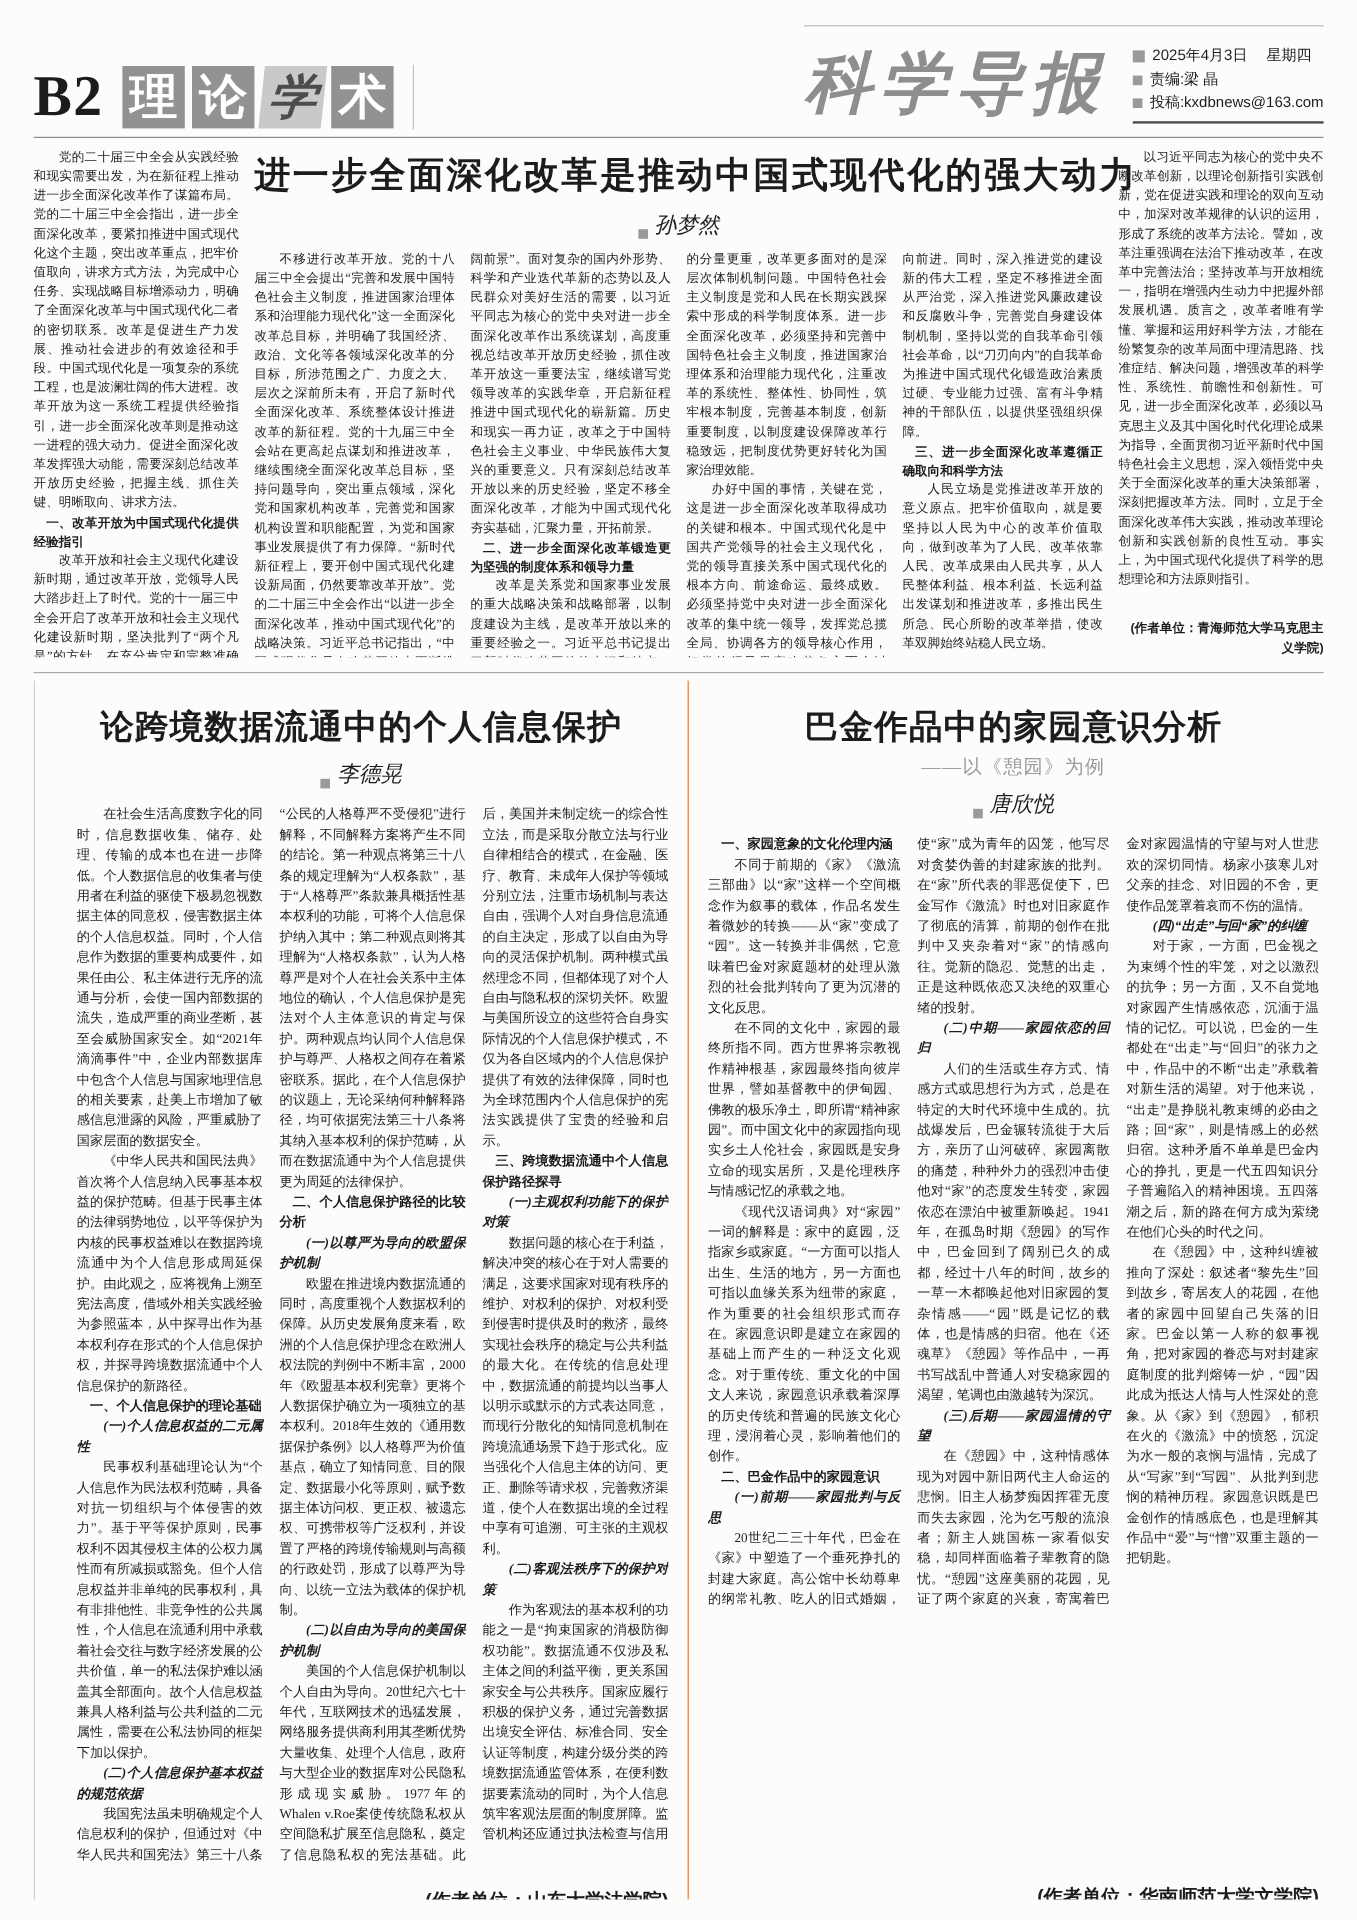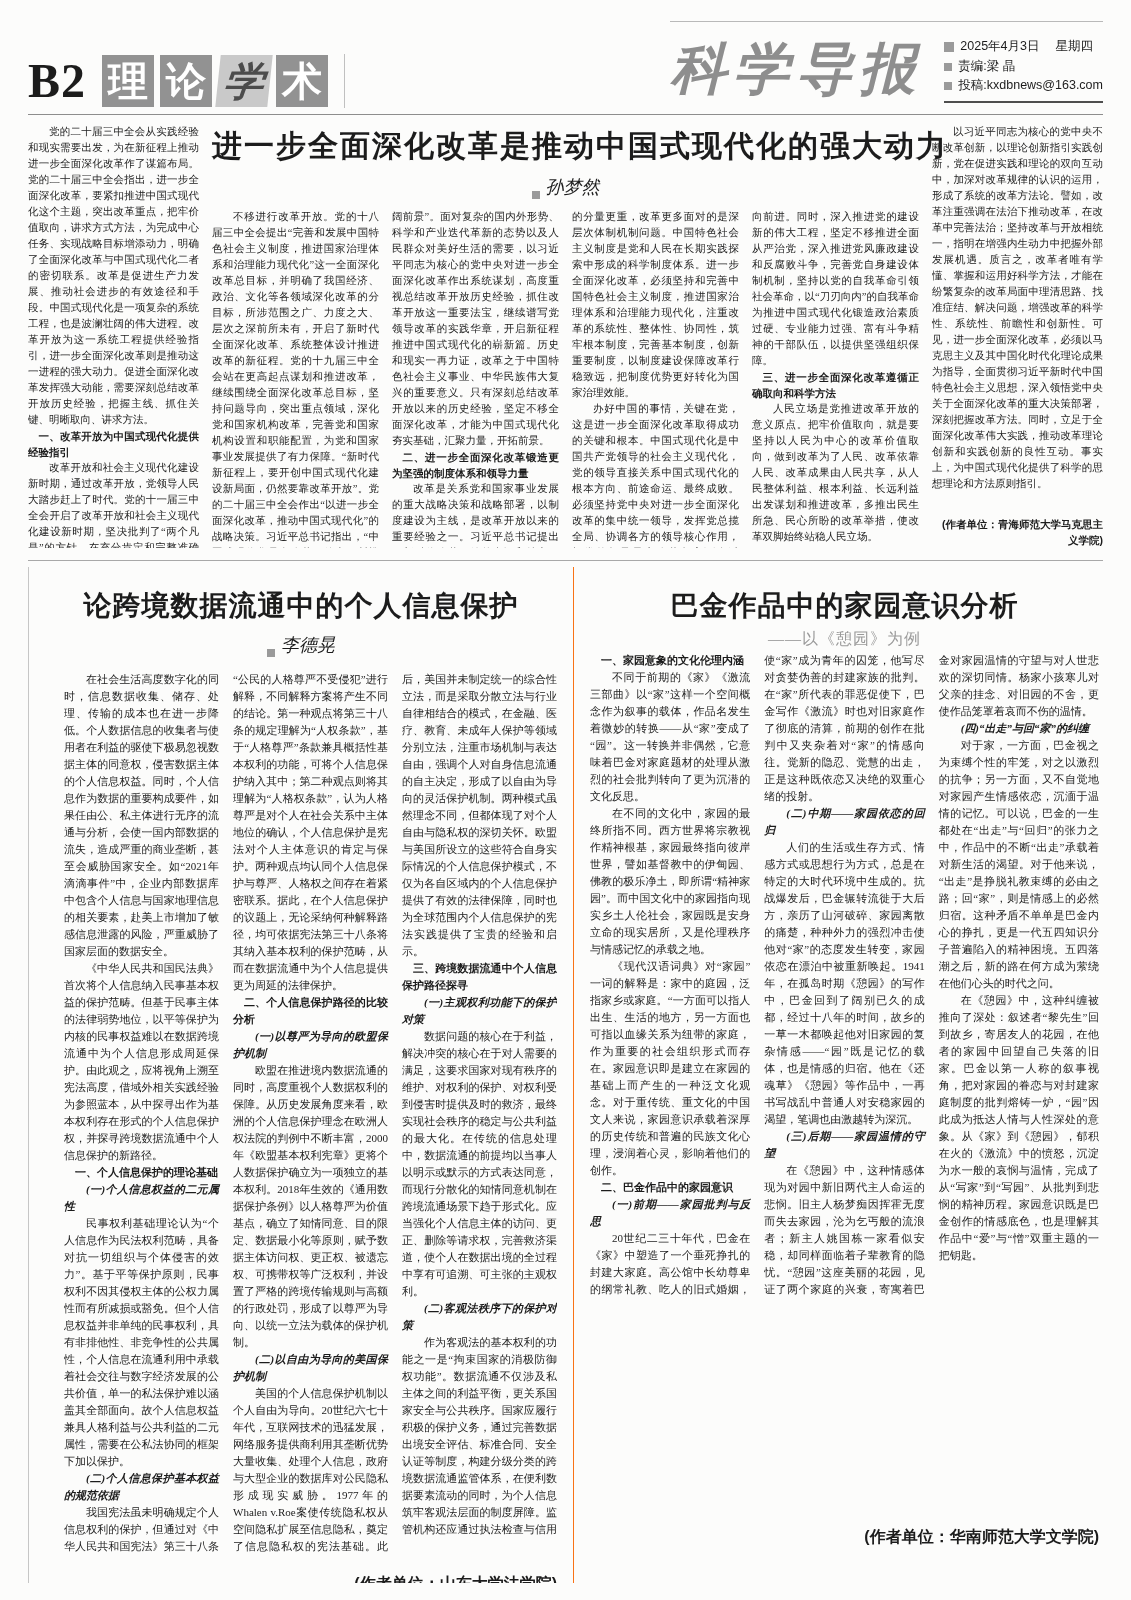--- a/index.html
+++ b/index.html
@@ -148,20 +148,24 @@
           <p class="para k">(二)客观法秩序下的保护对策</p>
           <p class="para p">作为客观法的基本权利的功能之一是“拘束国家的消极防御权功能”。数据流通不仅涉及私主体之间的利益平衡，更关系国家安全与公共秩序。国家应履行积极的保护义务，通过完善数据出境安全评估、标准合同、安全认证等制度，构建分级分类的跨境数据流通监管体系，在便利数据要素流动的同时，为个人信息筑牢客观法层面的制度屏障。监管机构还应通过执法检查与信用惩戒等方式，促使数据处理者切实落实合规义务。</p>
           <p class="para h">四、结语</p>
         </div>
       <p class="para sig">(作者单位：山东大学法学院)</p>
     </article>
 
     <article class="b-right">
       <h2 class="b-title">巴金作品中的家园意识分析</h2>
       <div class="b-subtitle">——以《憩园》为例</div>
+      <div class="byline b-byline">
+        <span class="sq"></span>
+        <span>唐欣悦</span>
+      </div>
       <div class="art-body">
           <p class="para h">一、家园意象的文化伦理内涵</p>
           <p class="para p">不同于前期的《家》《激流三部曲》以“家”这样一个空间概念作为叙事的载体，作品名发生着微妙的转换——从“家”变成了“园”。这一转换并非偶然，它意味着巴金对家庭题材的处理从激烈的社会批判转向了更为沉潜的文化反思。</p>
           <p class="para p">在不同的文化中，家园的最终所指不同。西方世界将宗教视作精神根基，家园最终指向彼岸世界，譬如基督教中的伊甸园、佛教的极乐净土，即所谓“精神家园”。而中国文化中的家园指向现实乡土人伦社会，家园既是安身立命的现实居所，又是伦理秩序与情感记忆的承载之地。</p>
           <p class="para p">《现代汉语词典》对“家园”一词的解释是：家中的庭园，泛指家乡或家庭。“一方面可以指人出生、生活的地方，另一方面也可指以血缘关系为纽带的家庭，作为重要的社会组织形式而存在。家园意识即是建立在家园的基础上而产生的一种泛文化观念。对于重传统、重文化的中国文人来说，家园意识承载着深厚的历史传统和普遍的民族文化心理，浸润着心灵，影响着他们的创作。</p>
           <p class="para h">二、巴金作品中的家园意识</p>
           <p class="para k">(一)前期——家园批判与反思</p>
           <p class="para p">20世纪二三十年代，巴金在《家》中塑造了一个垂死挣扎的封建大家庭。高公馆中长幼尊卑的纲常礼教、吃人的旧式婚姻，使“家”成为青年的囚笼，他写尽对贪婪伪善的封建家族的批判。在“家”所代表的罪恶促使下，巴金写作《激流》时也对旧家庭作了彻底的清算，前期的创作在批判中又夹杂着对“家”的情感向往。觉新的隐忍、觉慧的出走，正是这种既依恋又决绝的双重心绪的投射。</p>
           <p class="para k">(二)中期——家园依恋的回归</p>
           <p class="para p">人们的生活或生存方式、情感方式或思想行为方式，总是在特定的大时代环境中生成的。抗战爆发后，巴金辗转流徙于大后方，亲历了山河破碎、家园离散的痛楚，种种外力的强烈冲击使他对“家”的态度发生转变，家园依恋在漂泊中被重新唤起。1941年，在孤岛时期《憩园》的写作中，巴金回到了阔别已久的成都，经过十八年的时间，故乡的一草一木都唤起他对旧家园的复杂情感——“园”既是记忆的载体，也是情感的归宿。他在《还魂草》《憩园》等作品中，一再书写战乱中普通人对安稳家园的渴望，笔调也由激越转为深沉。</p>

